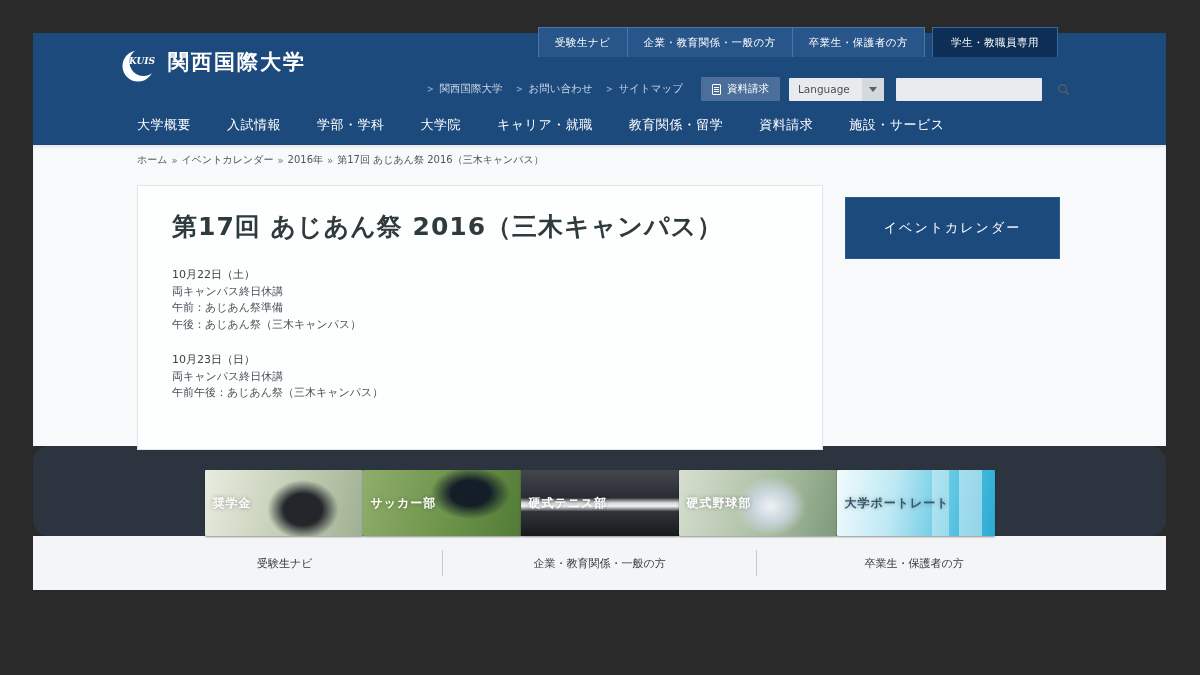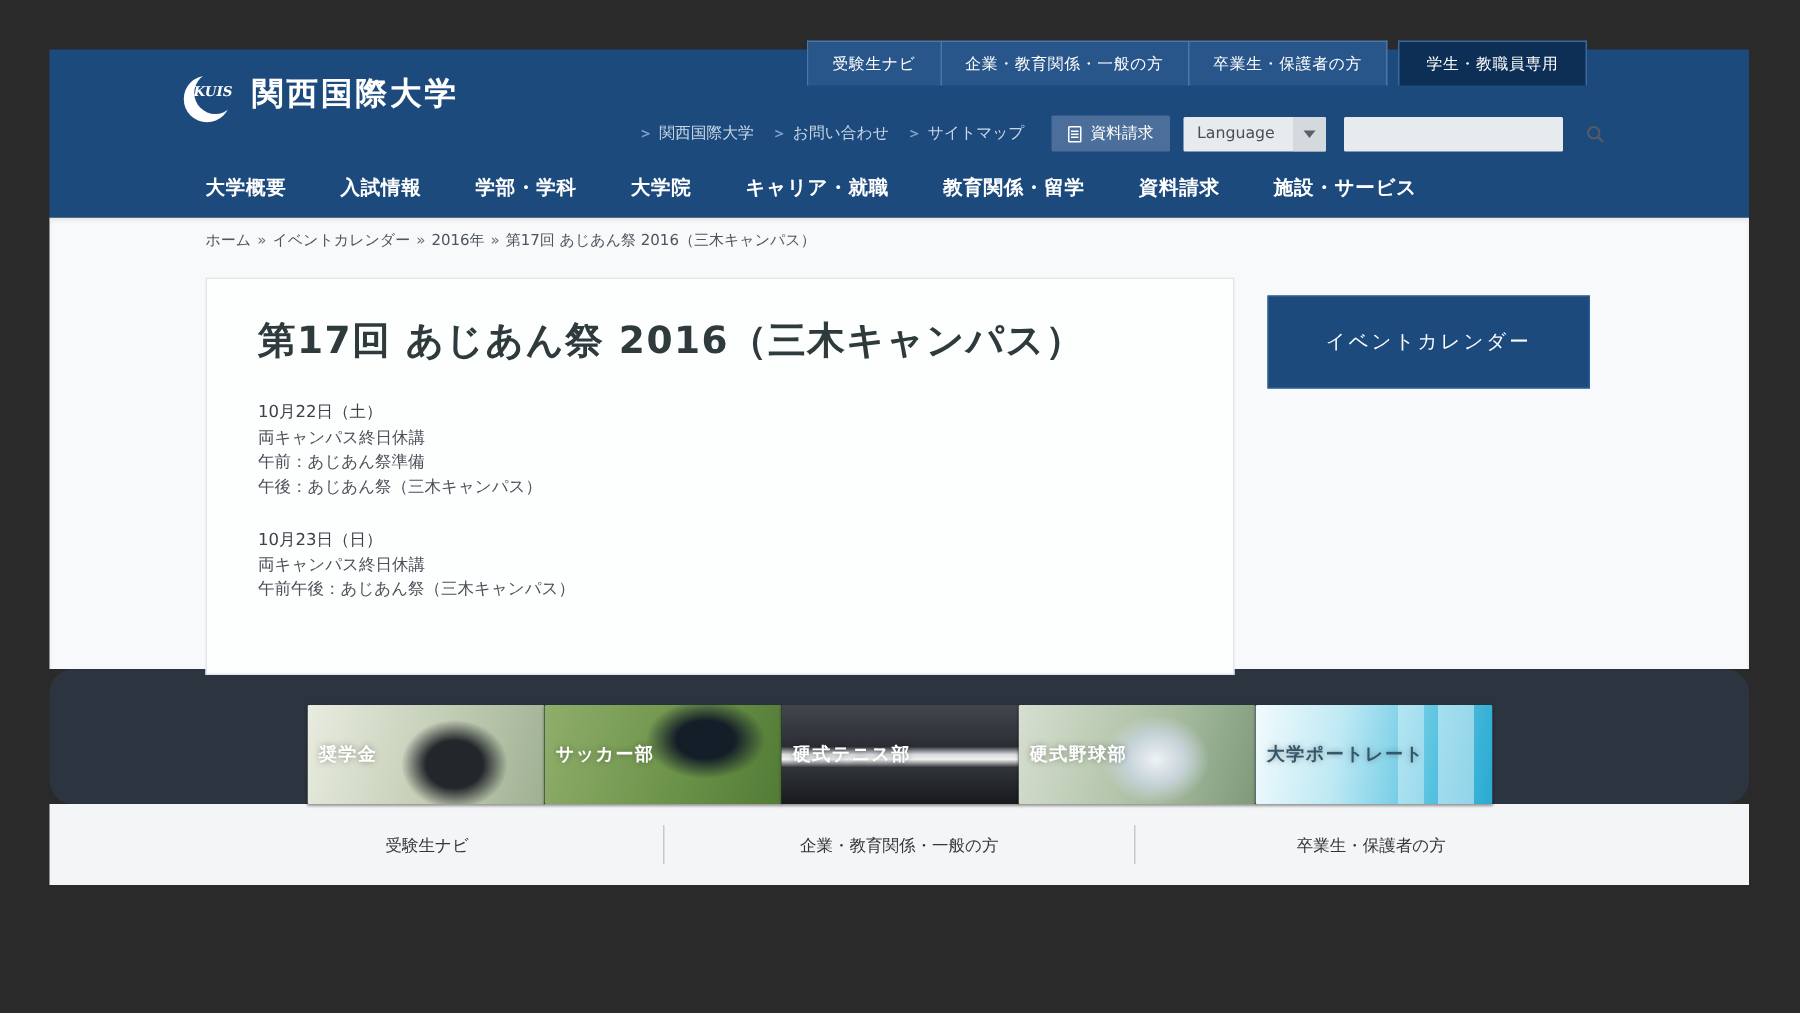--- a/index.html
+++ b/index.html
@@ -75,21 +75,21 @@
     flex:1; height:100%; border:none; outline:none; background:transparent;
     font-size:11px; color:#333; padding:0 8px;
     font-family:"DejaVu Sans","Liberation Sans",sans-serif;
   }
   .search-btn { width:24px; height:100%; display:flex; align-items:center; justify-content:center; cursor:pointer; }
 
   .main-nav {
     position:absolute; left:104px; bottom:11px;
     display:flex; gap:36px;
   }
-  .nav-item { color:#fff; font-size:13px; font-weight:bold; letter-spacing:.5px; cursor:pointer; white-space:nowrap; }
+  .nav-item { color:#fff; font-size:13px; font-weight:normal; letter-spacing:.5px; cursor:pointer; white-space:nowrap; }
 
   
   .content {
     height:301px; background: var(--content_bg); position:relative;
     box-shadow: inset 0 2px 3px rgba(0,0,0,.08);
   }
   .breadcrumb {
     position:absolute; top:8px; left:104px;
     font-size:10px; color:#4d5660; display:flex; align-items:center; flex-wrap:nowrap; white-space:nowrap;
   }

